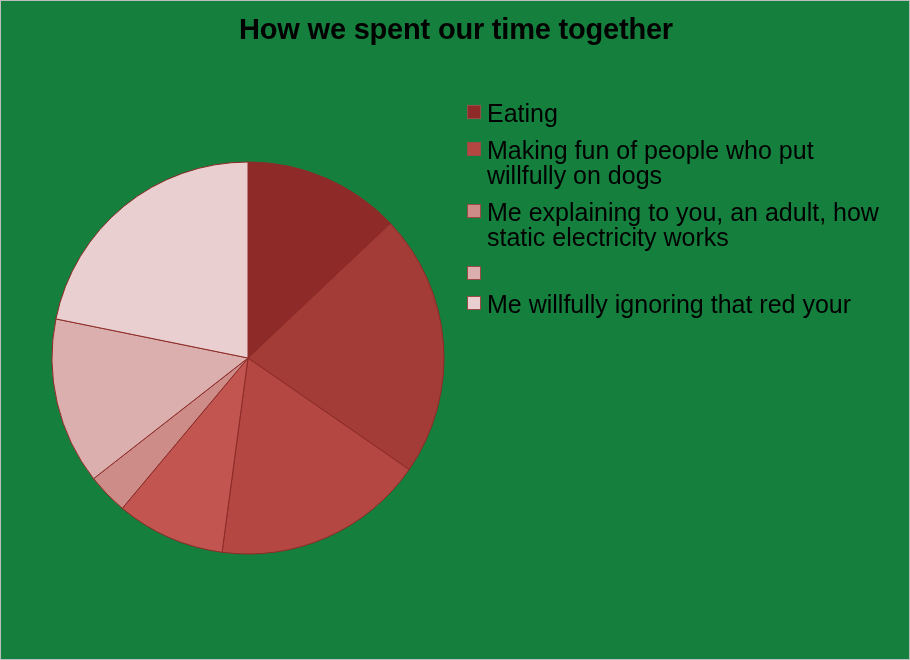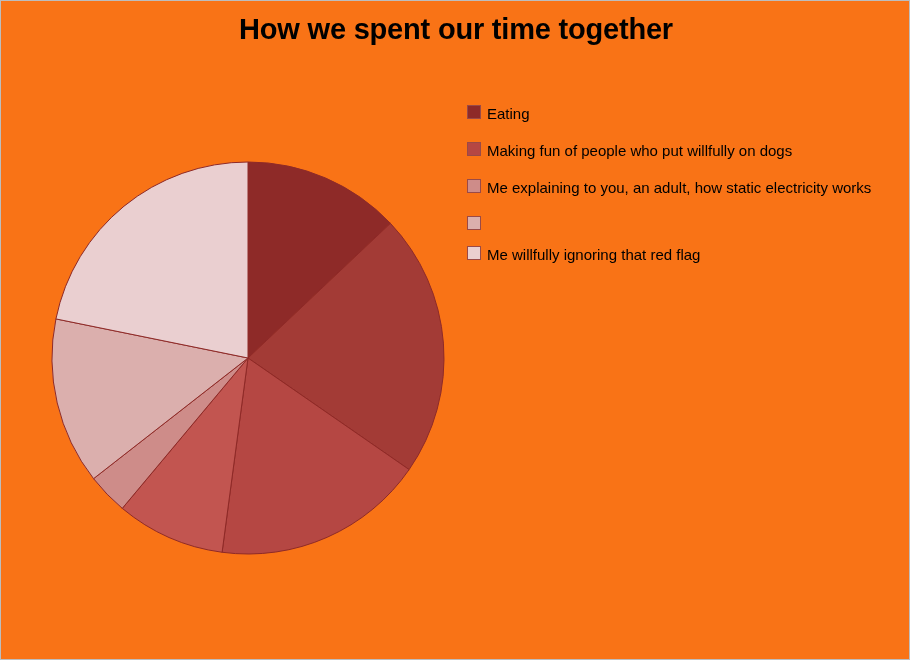--- a/index.html
+++ b/index.html
@@ -10,21 +10,21 @@
     width: 910px;
     height: 660px;
     background: #ffffff;
     font-family: "Liberation Sans", sans-serif;
     overflow: hidden;
   }
   #frame {
     position: relative;
     width: 910px;
     height: 660px;
-    background: #f97316;
+    background: #15803d;
     box-sizing: border-box;
     border: 1px solid #bdbdbd;
   }
   #chart-title {
     position: absolute;
     top: 12px;
     left: 0;
     width: 910px;
     text-align: center;
     font-size: 29px;
@@ -58,21 +58,21 @@
   .legend-swatch {
     flex: 0 0 auto;
     width: 14px;
     height: 14px;
     margin-top: 4px;
     margin-right: 6px;
     border: 1px solid #9a4a47;
     box-sizing: border-box;
   }
   .legend-label {
-    font-size: 15px;
+    font-size: 25px;
     color: #000000;
     line-height: 25px;
     max-width: 400px;
   }
 </style>
 </head>
 <body>
 
 <div id="frame">
 
@@ -103,17 +103,17 @@
       </div>
       <div class="legend-item">
         <span class="legend-swatch" style="background: rgb(206, 140, 137);"></span>
         <span class="legend-label">Me explaining to you, an adult, how static electricity works</span>
       </div>
       <div class="legend-item">
         <span class="legend-swatch" style="background: rgb(219, 175, 173);"></span>
       </div>
       <div class="legend-item">
         <span class="legend-swatch" style="background: rgb(234, 207, 208);"></span>
-        <span class="legend-label">Me willfully ignoring that red flag</span>
+        <span class="legend-label">Me willfully ignoring that red your</span>
       </div>
     </div>
 
 </div>
 
 </body></html>

